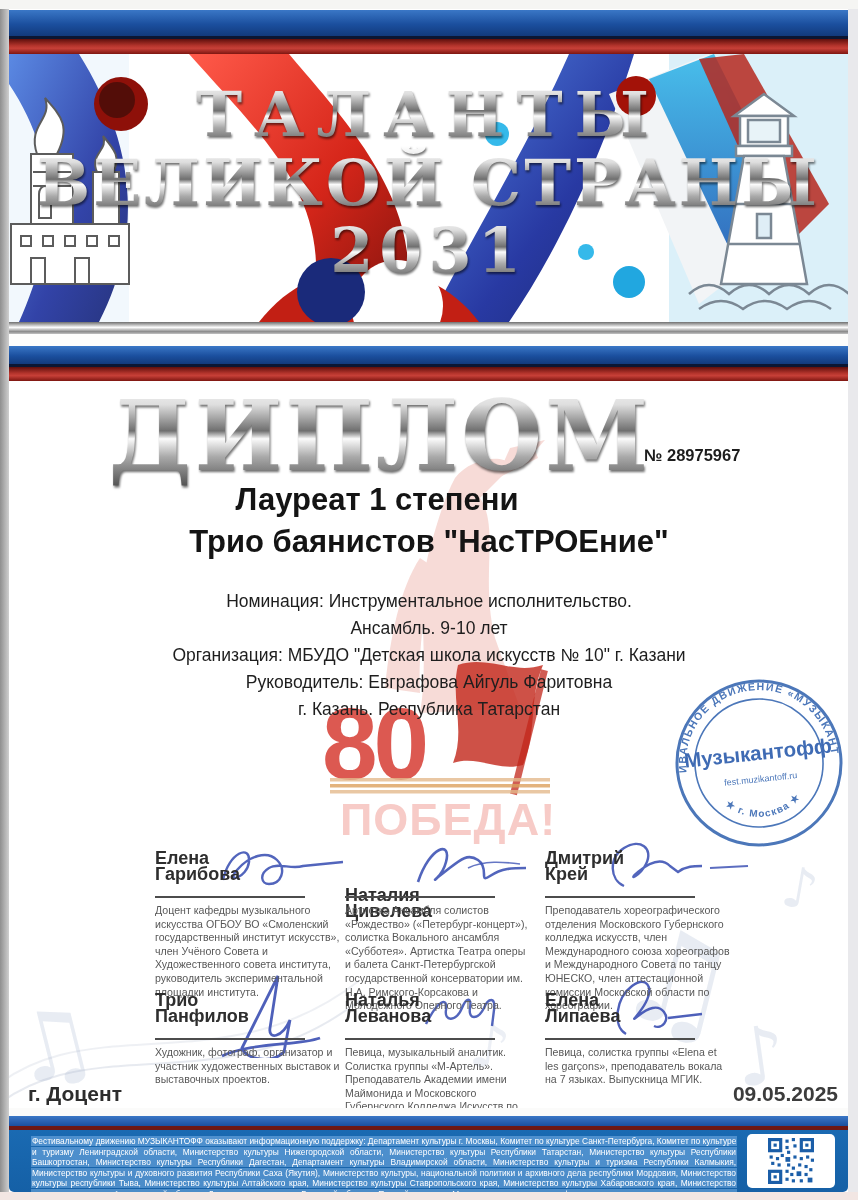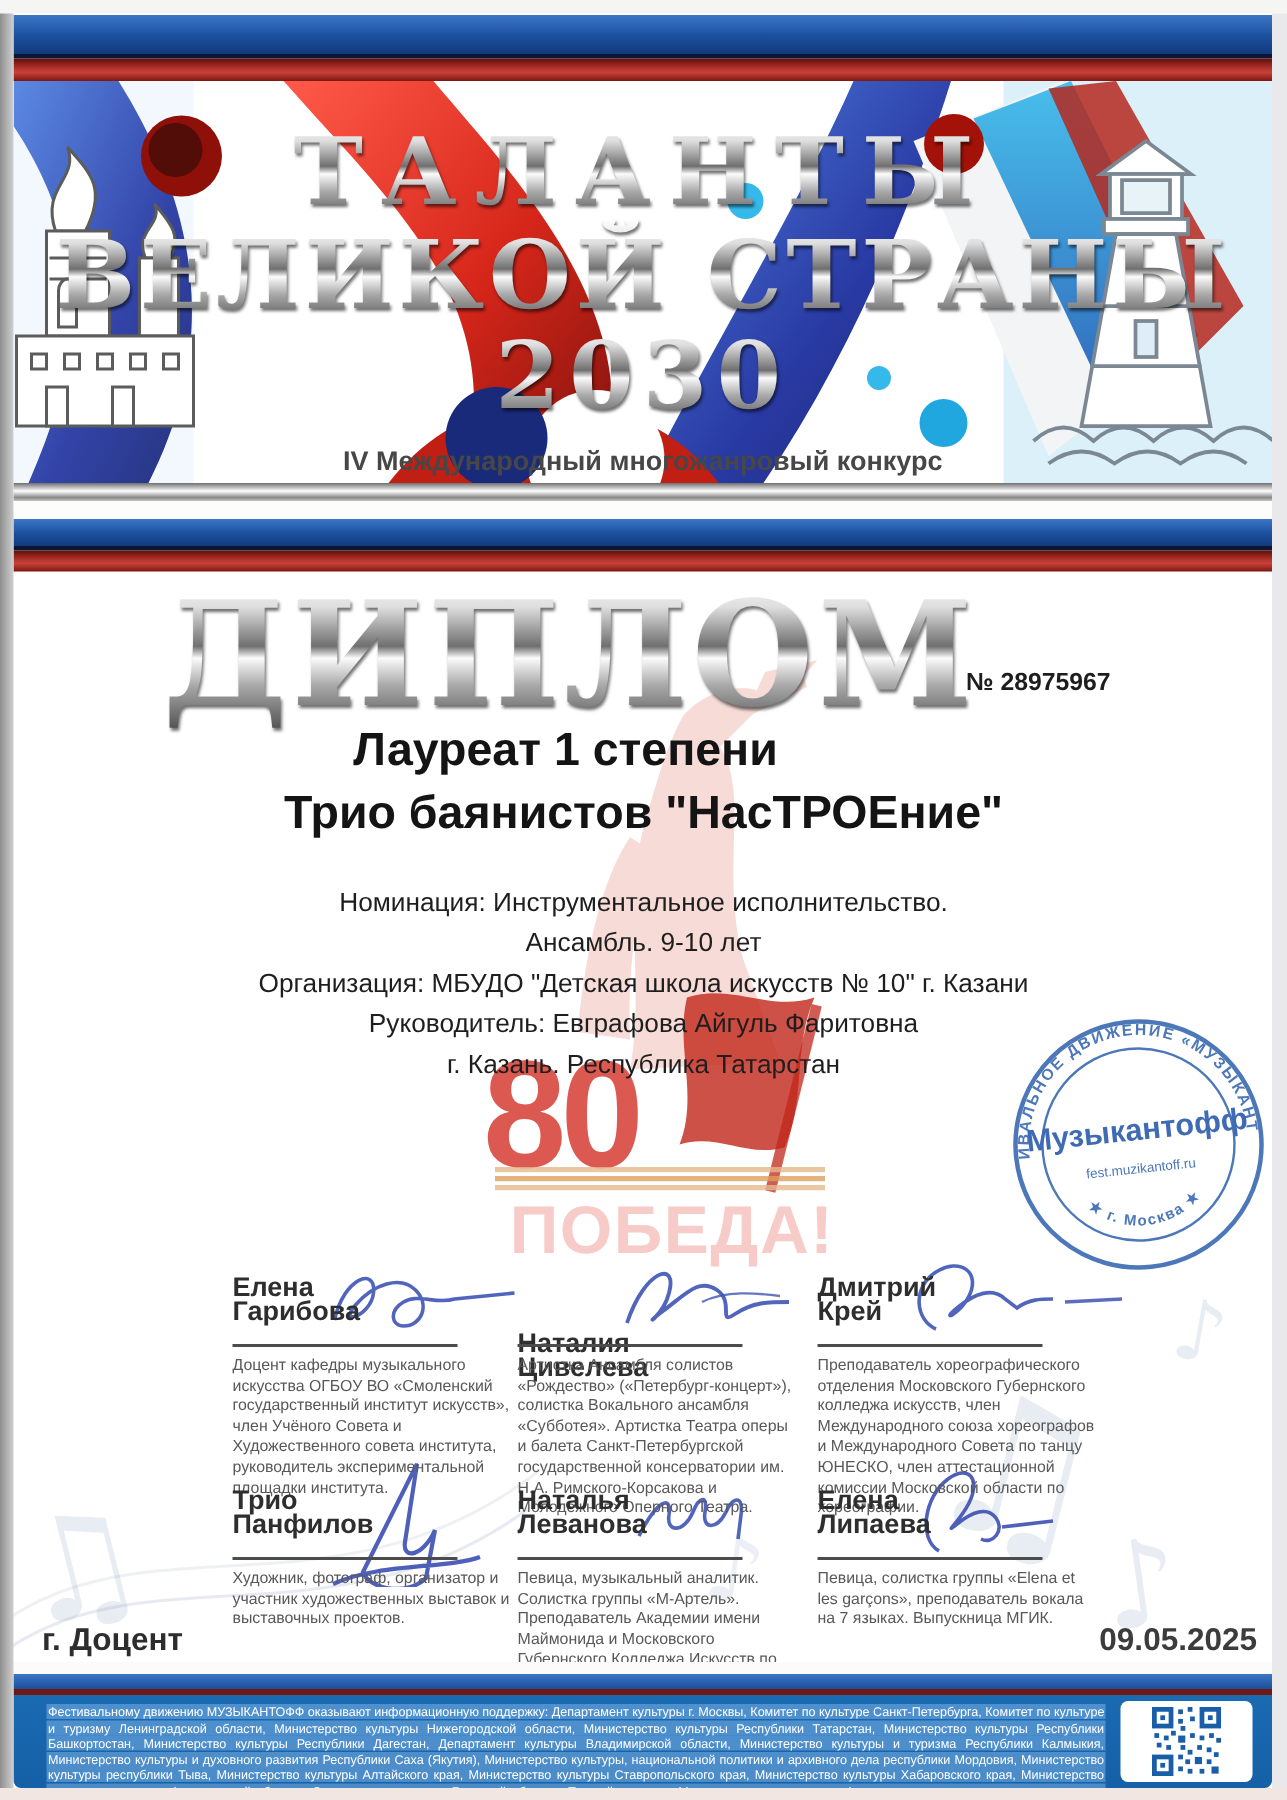--- a/index.html
+++ b/index.html
@@ -123,22 +123,21 @@
         <rect x="727" y="92" width="56" height="10"></rect>
         <path d="M735,102 L712,230 L798,230 L775,102 Z"></path>
         <path d="M724,150 h62 M718,190 h74"></path>
         <rect x="748" y="160" width="14" height="24" fill="#dfeef6"></rect>
         <path d="M680,240 q20,-18 40,0 q20,-18 40,0 q20,-18 40,0 q20,-18 40,0" fill="none"></path>
         <path d="M690,255 q22,-16 44,0 q22,-16 44,0 q22,-16 44,0" fill="none"></path>
       </g>
     </svg>
     <div class="abs h-line h1a metal" style="top:24px;">ТАЛАНТЫ</div>
     <div class="abs h-line h1b metal" style="top:92px;">ВЕЛИКОЙ СТРАНЫ</div>
-    <div class="abs h-line h1c metal" style="top:160px;">2030</div>
-    <div class="abs h-line h-sub" style="top:243px;">IV Международный многожанровый конкурс</div>
+    <div class="abs h-line h1c metal" style="top:160px;">2031</div>
   </div>
 
   <div class="abs bar-silver" style="top:322px;height:12px;"></div>
   <div class="abs bar-white" style="top:334px;height:12px;"></div>
   <div class="abs bar-blue" style="top:346px;height:18px;"></div>
   <div class="abs bar-red" style="top:367px;height:14px;"></div>
 
   <svg class="abs" style="left:360px;top:438px;z-index:1;" width="210" height="280" viewBox="0 0 210 280">
     <g fill="#f3c9c3" opacity=".65">
       <path d="M150,10 L185,2 L160,30 L142,28 Z"></path>

